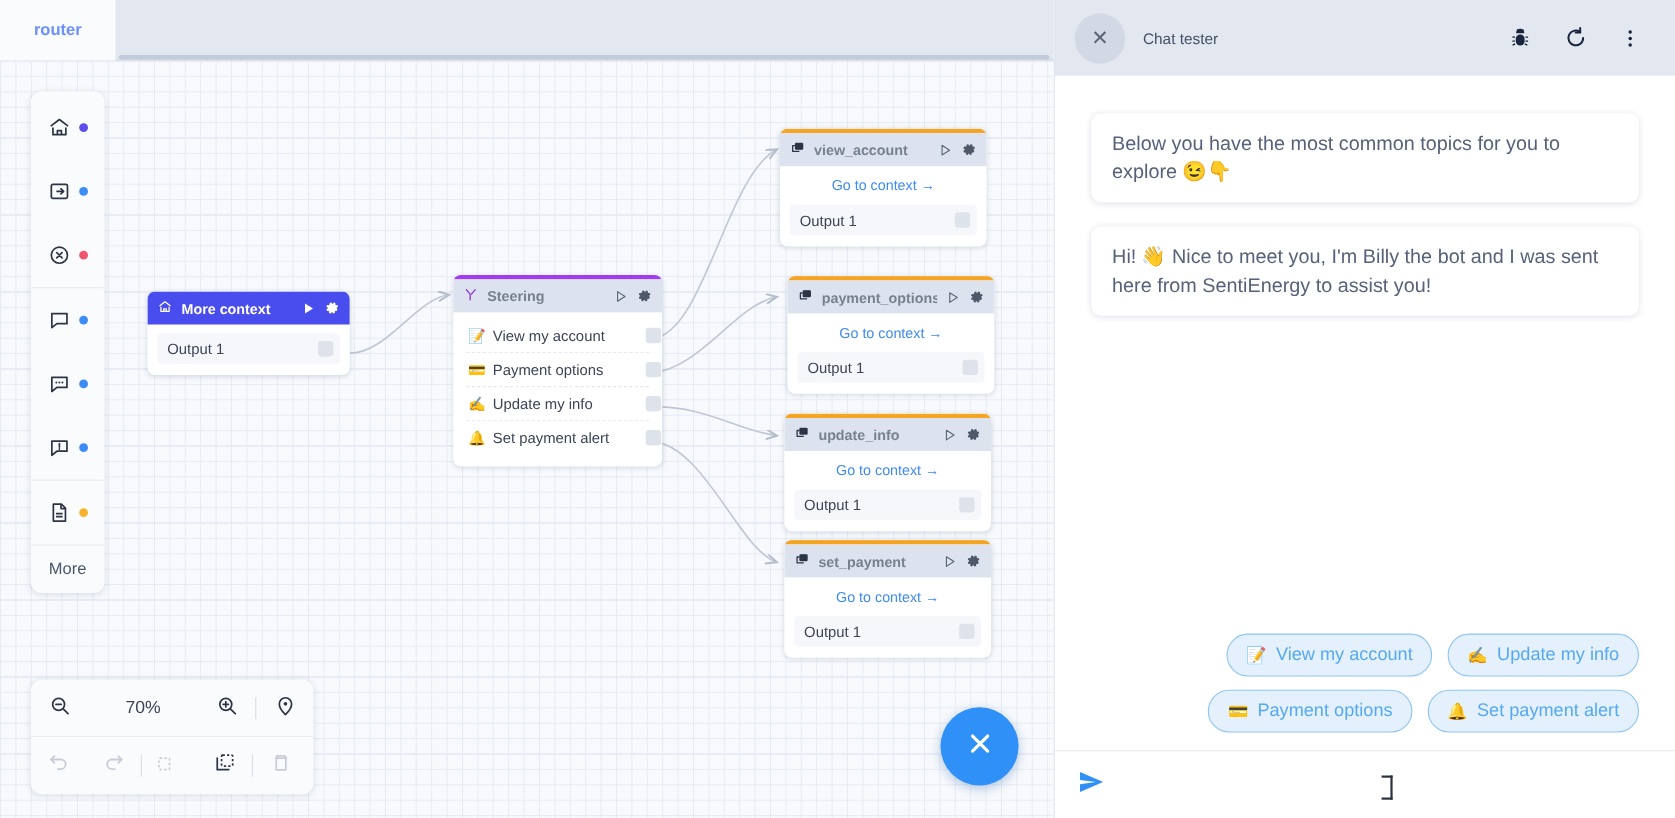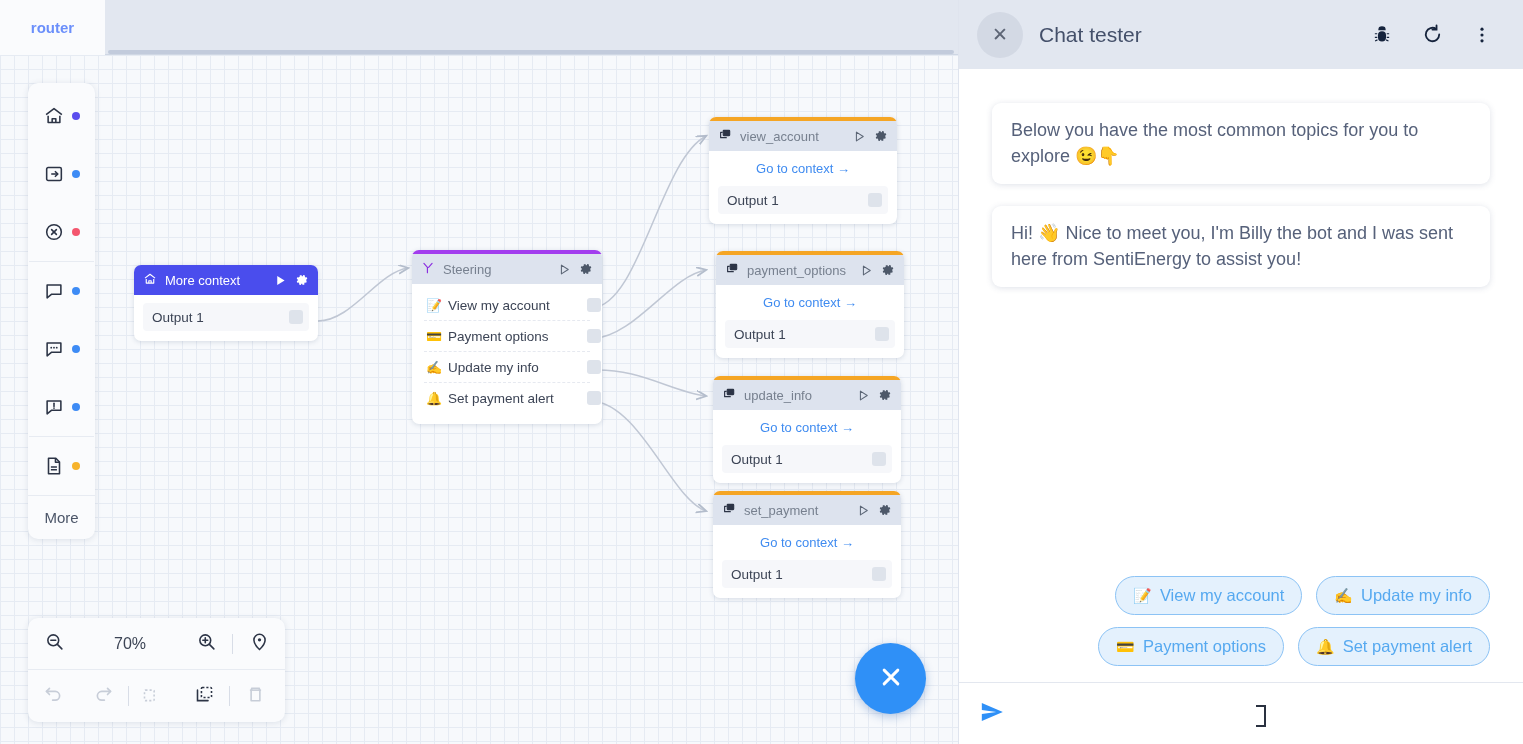--- a/index.html
+++ b/index.html
@@ -97,21 +97,21 @@
   .node-topbar { height: 4px; width: 100%; }
   .node-head {
     height: 30px;
     display: flex; align-items: center;
     padding: 0 9px;
     gap: 8px;
     font-size: 13px;
   }
   .node-head.blue { background: #4a4ded; color: #fff; }
   .node-head.grey { background: #dde3ee; color: #77808f; }
-  .node-title { flex: 1; white-space: nowrap; overflow: hidden; }
+  .node-title { flex: 1; white-space: nowrap; overflow: hidden; font-weight: bold; }
   .node-head .hicon { cursor: pointer; display: flex; align-items: center; }
   .node-body { padding: 8px 9px 10px 9px; }
 
   .goto-link {
     display: block; text-align: center;
     color: #3f8bf0; font-size: 13px;
     padding: 2px 0 10px 0;
     cursor: pointer;
   }
   .out-row {
@@ -199,21 +199,21 @@
     padding: 0 24px 0 18px;
     gap: 16px;
     flex: 0 0 69px;
   }
   #chat-close {
     width: 46px; height: 46px; border-radius: 50%;
     background: #d3d9e4;
     display: flex; align-items: center; justify-content: center;
     color: #5d6575; font-size: 19px; cursor: pointer;
   }
-  #chat-title { flex: 1; font-size: 21px; color: #44506a; }
+  #chat-title { flex: 1; font-size: 14px; color: #44506a; }
   .hdr-icon { cursor: pointer; display: flex; align-items: center; justify-content: center; width: 34px; }
 
   #chat-body {
     flex: 1;
     background: #ffffff;
     padding: 34px 33px 0 33px;
     overflow: hidden;
     position: relative;
   }
   .bubble {

